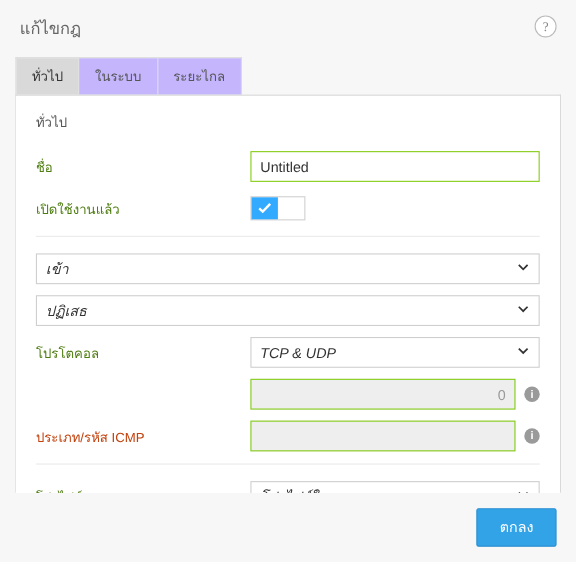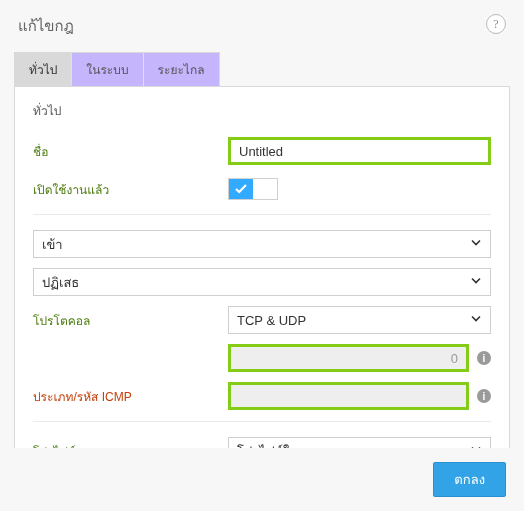--- a/index.html
+++ b/index.html
@@ -91,21 +91,21 @@
   .row.disabled .label { color:#c2410c; }
   .ctrl {
     flex:1;
     display:flex;
     align-items:center;
     gap:8px;
   }
   .text-input {
     width:100%;
     height:28px;
-    border:3px solid #84cc16;
+    border:1px solid #84cc16;
     padding: 0 8px;
     font-size:13px;
     color:#333;
     background:#fff;
   }
   .text-input.disabled {
     background:#eee;
     color:#999;
   }
   .text-input.right { text-align:right; }
@@ -114,20 +114,21 @@
     height:28px;
     border:1px solid #cfcfcf;
     background:#fff;
     padding: 0 28px 0 8px;
     font-size:13px;
     color:#333;
     position:relative;
     display:flex;
     align-items:center;
     cursor:pointer;
+    font-style:italic;
   }
   .select .chev {
     position:absolute;
     right:8px;
     top:50%;
     transform:translateY(-50%);
     pointer-events:none;
   }
   .info-icon {
     width:14px;height:14px;

